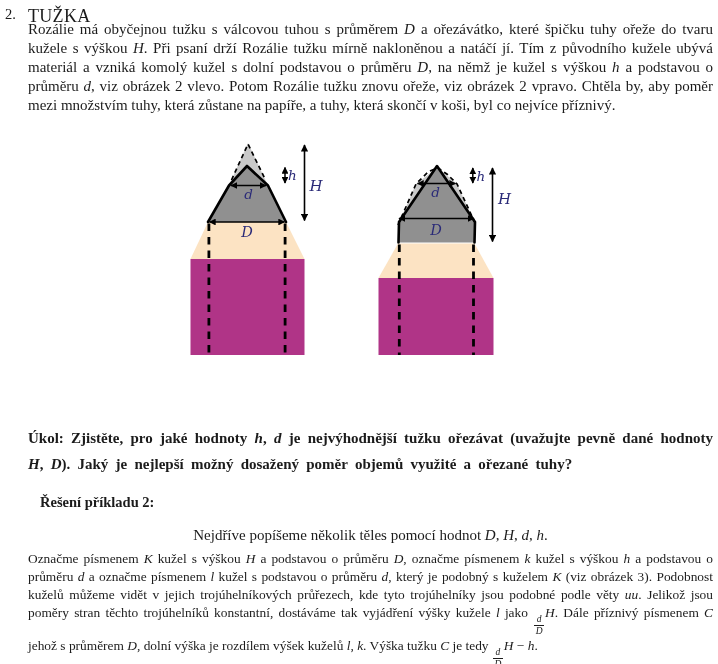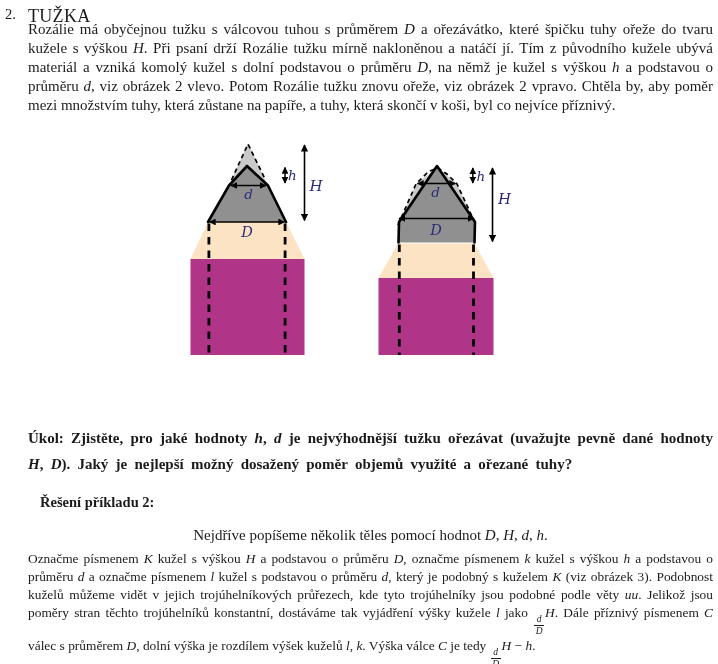--- a/index.html
+++ b/index.html
@@ -94,18 +94,18 @@
 
   <div class="abs para" id="ukol"><span>Úkol: Zjistěte, pro jaké hodnoty </span><span class="mvar">h</span><span>, </span><span class="mvar">d</span><span> je nejvýhodnější tužku ořezávat (uvažujte pevně dané hodnoty </span><span class="mvar">H</span><span>, </span><span class="mvar">D</span><span>). Jaký je nejlepší možný dosažený poměr objemů využité a ořezané tuhy?</span></div>
 
   <div class="abs" id="reseni-heading">Řešení příkladu 2:</div>
 
   <div class="abs para" id="reseni-intro"><span>Nejdříve popíšeme několik těles pomocí hodnot </span><span class="mvar">D</span><span>, </span><span class="mvar">H</span><span>, </span><span class="mvar">d</span><span>, </span><span class="mvar">h</span><span>.</span></div>
 
   <div class="abs para" id="oznacme"><span>Označme písmenem </span><span class="mvar">K</span><span> kužel s výškou </span><span class="mvar">H</span><span> a podstavou o průměru </span><span class="mvar">D</span><span>, označme písmenem </span><span class="mvar">k</span><span> kužel s výškou </span><span class="mvar">h</span><span> a podstavou o průměru </span><span class="mvar">d</span><span> a označme písmenem </span><span class="mvar">l</span><span> kužel s podstavou o průměru </span><span class="mvar">d</span><span>, který je podobný s kuželem </span><span class="mvar">K</span><span> (viz obrázek 3). Podobnost kuželů můžeme vidět v jejich trojúhelníkových průřezech, kde tyto trojúhelníky jsou podobné podle věty </span><span class="mvar">uu</span><span>. Jelikož jsou poměry stran těchto trojúhelníků konstantní, dostáváme tak vyjádření výšky kužele </span><span class="mvar">l</span><span> jako </span><span class="frac">
         <span class="num">d</span>
         <span class="den">D</span>
-      </span><span class="mvar">H</span><span>. Dále příznivý písmenem </span><span class="mvar">C</span><span> válec s průměrem </span><span class="mvar">D</span><span>, dolní výška je rozdílem výšek kuželů </span><span class="mvar">l</span><span>, </span><span class="mvar">k</span><span>. Výška válce </span><span class="mvar">C</span><span> je tedy </span><span class="frac">
+      </span><span class="mvar">H</span><span>. Dále příznivý písmenem </span><span class="mvar">C</span><span> jehož s průměrem </span><span class="mvar">D</span><span>, dolní výška je rozdílem výšek kuželů </span><span class="mvar">l</span><span>, </span><span class="mvar">k</span><span>. Výška tužku </span><span class="mvar">C</span><span> je tedy </span><span class="frac">
         <span class="num">d</span>
         <span class="den">D</span>
       </span><span class="mvar">H</span><span> − </span><span class="mvar">h</span><span>.</span></div>
 
 </div>
 
 </body></html>

